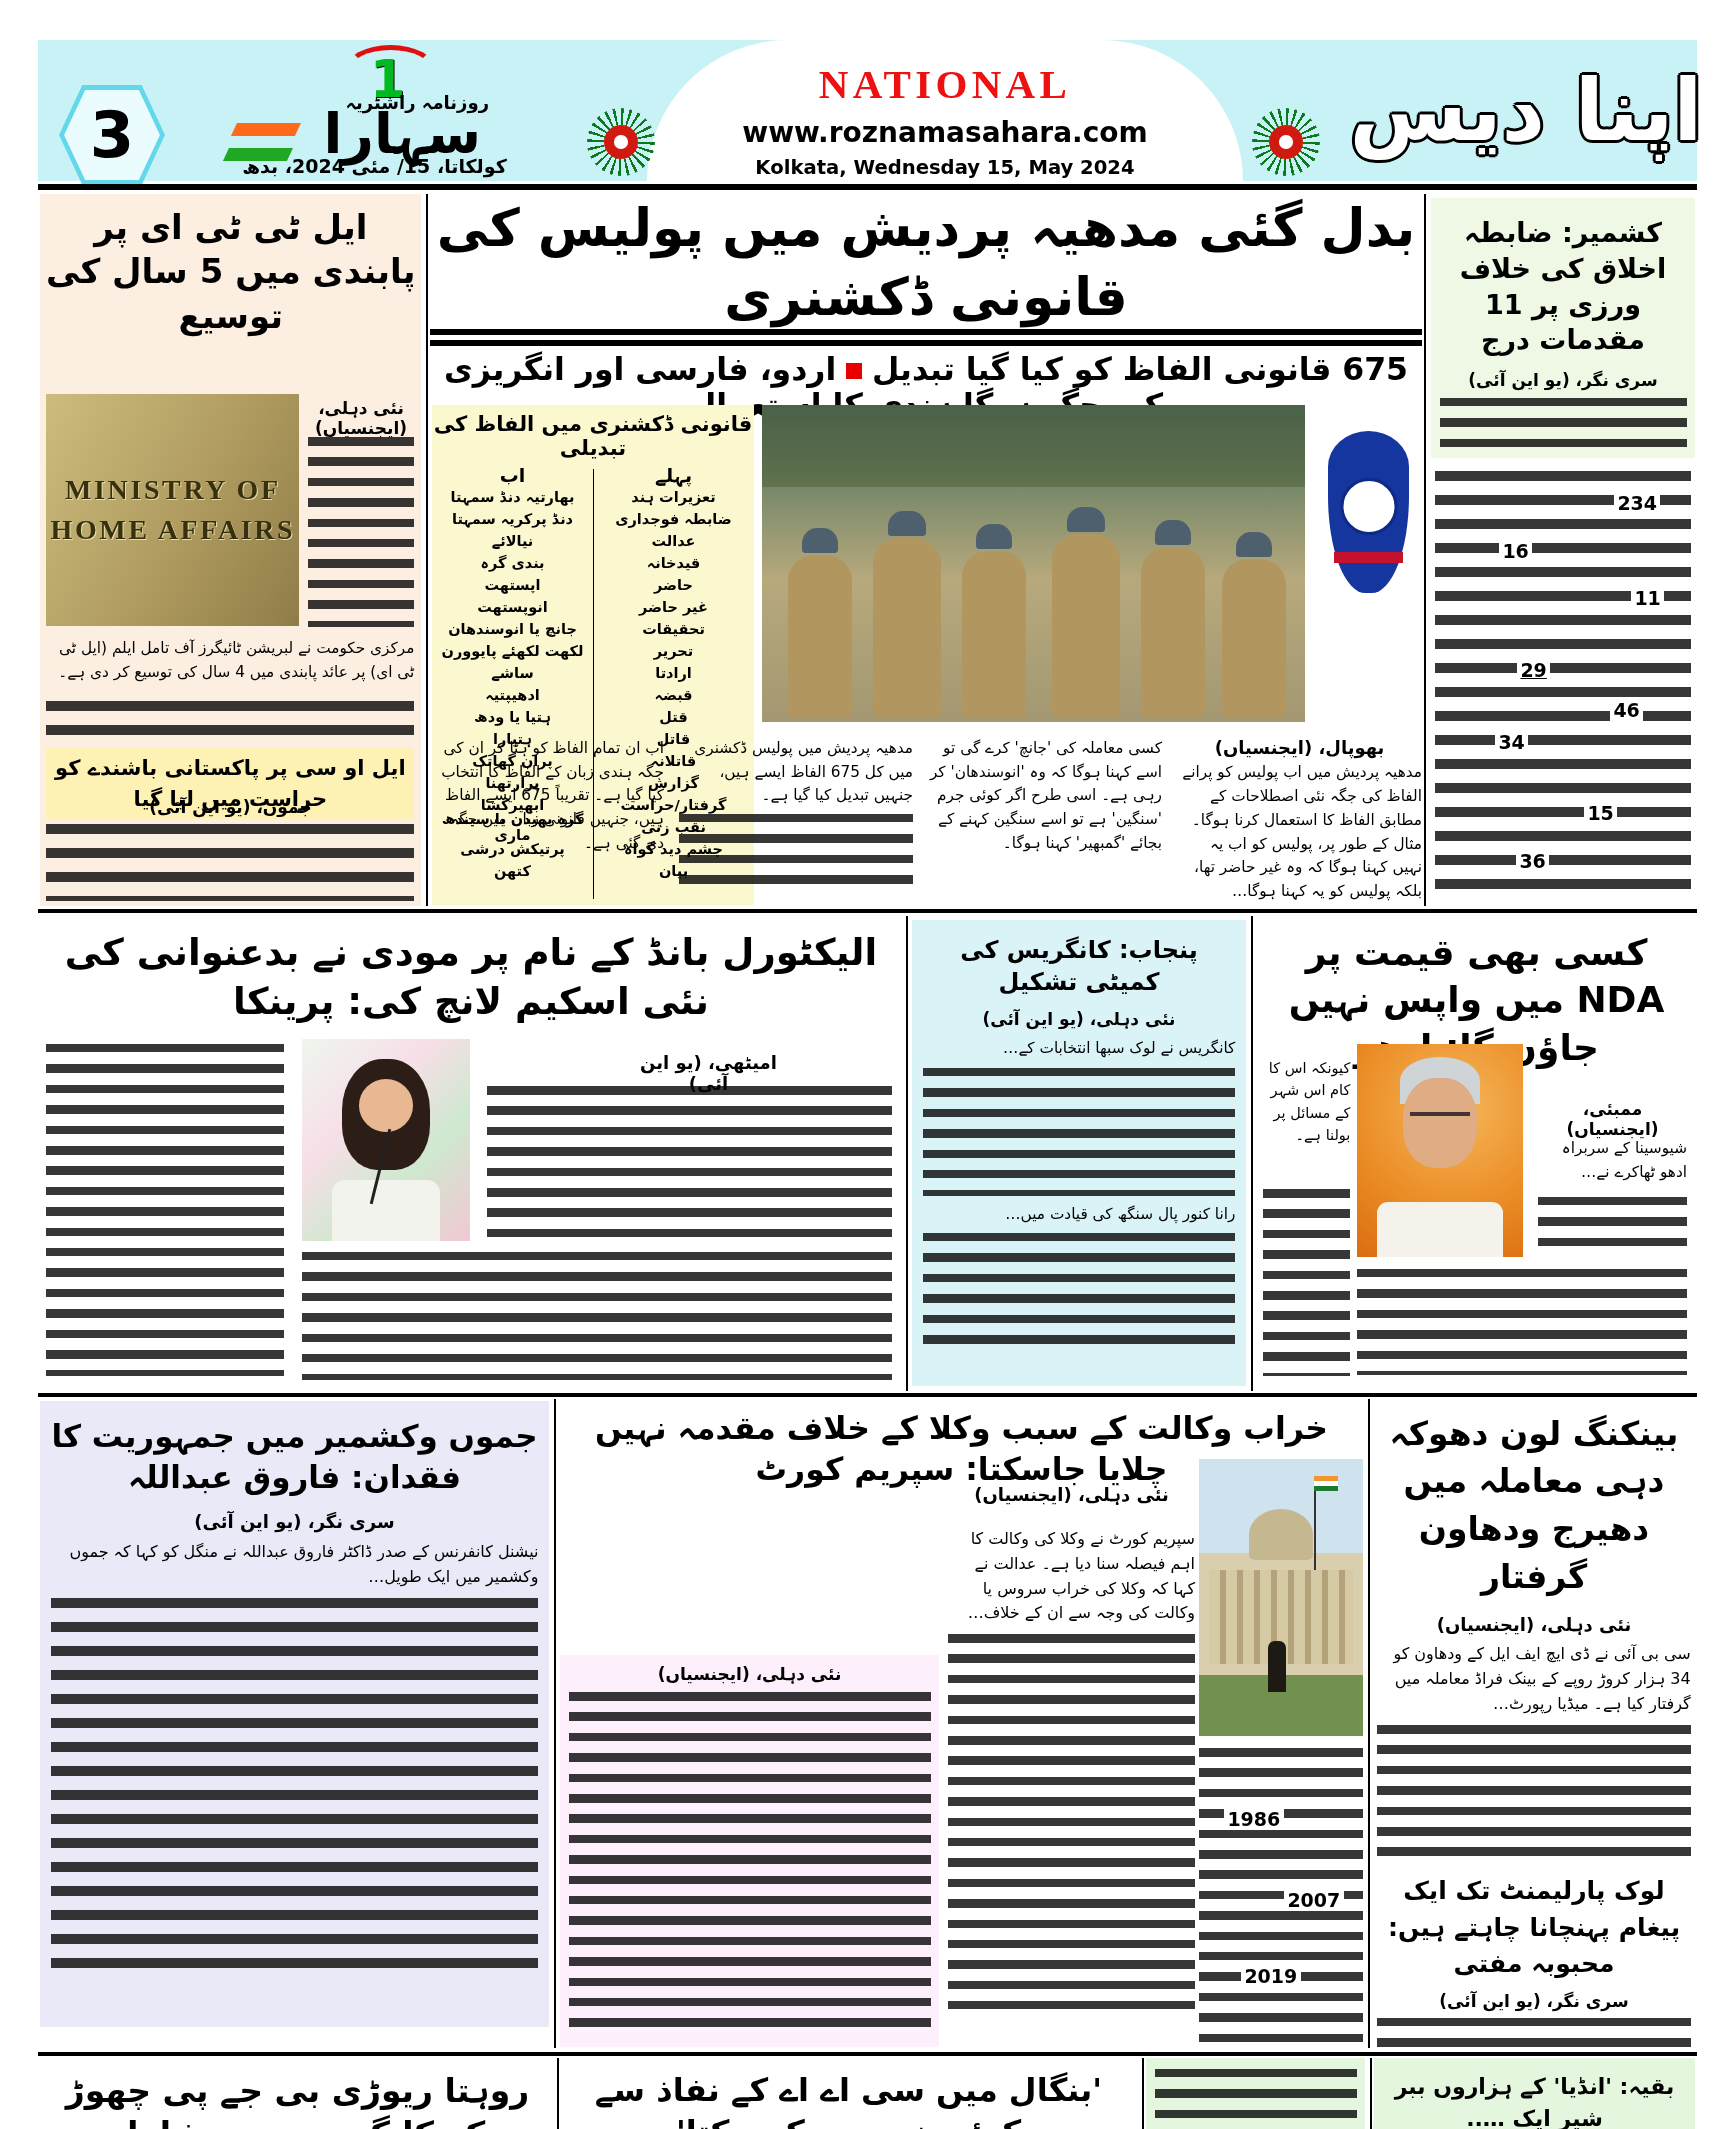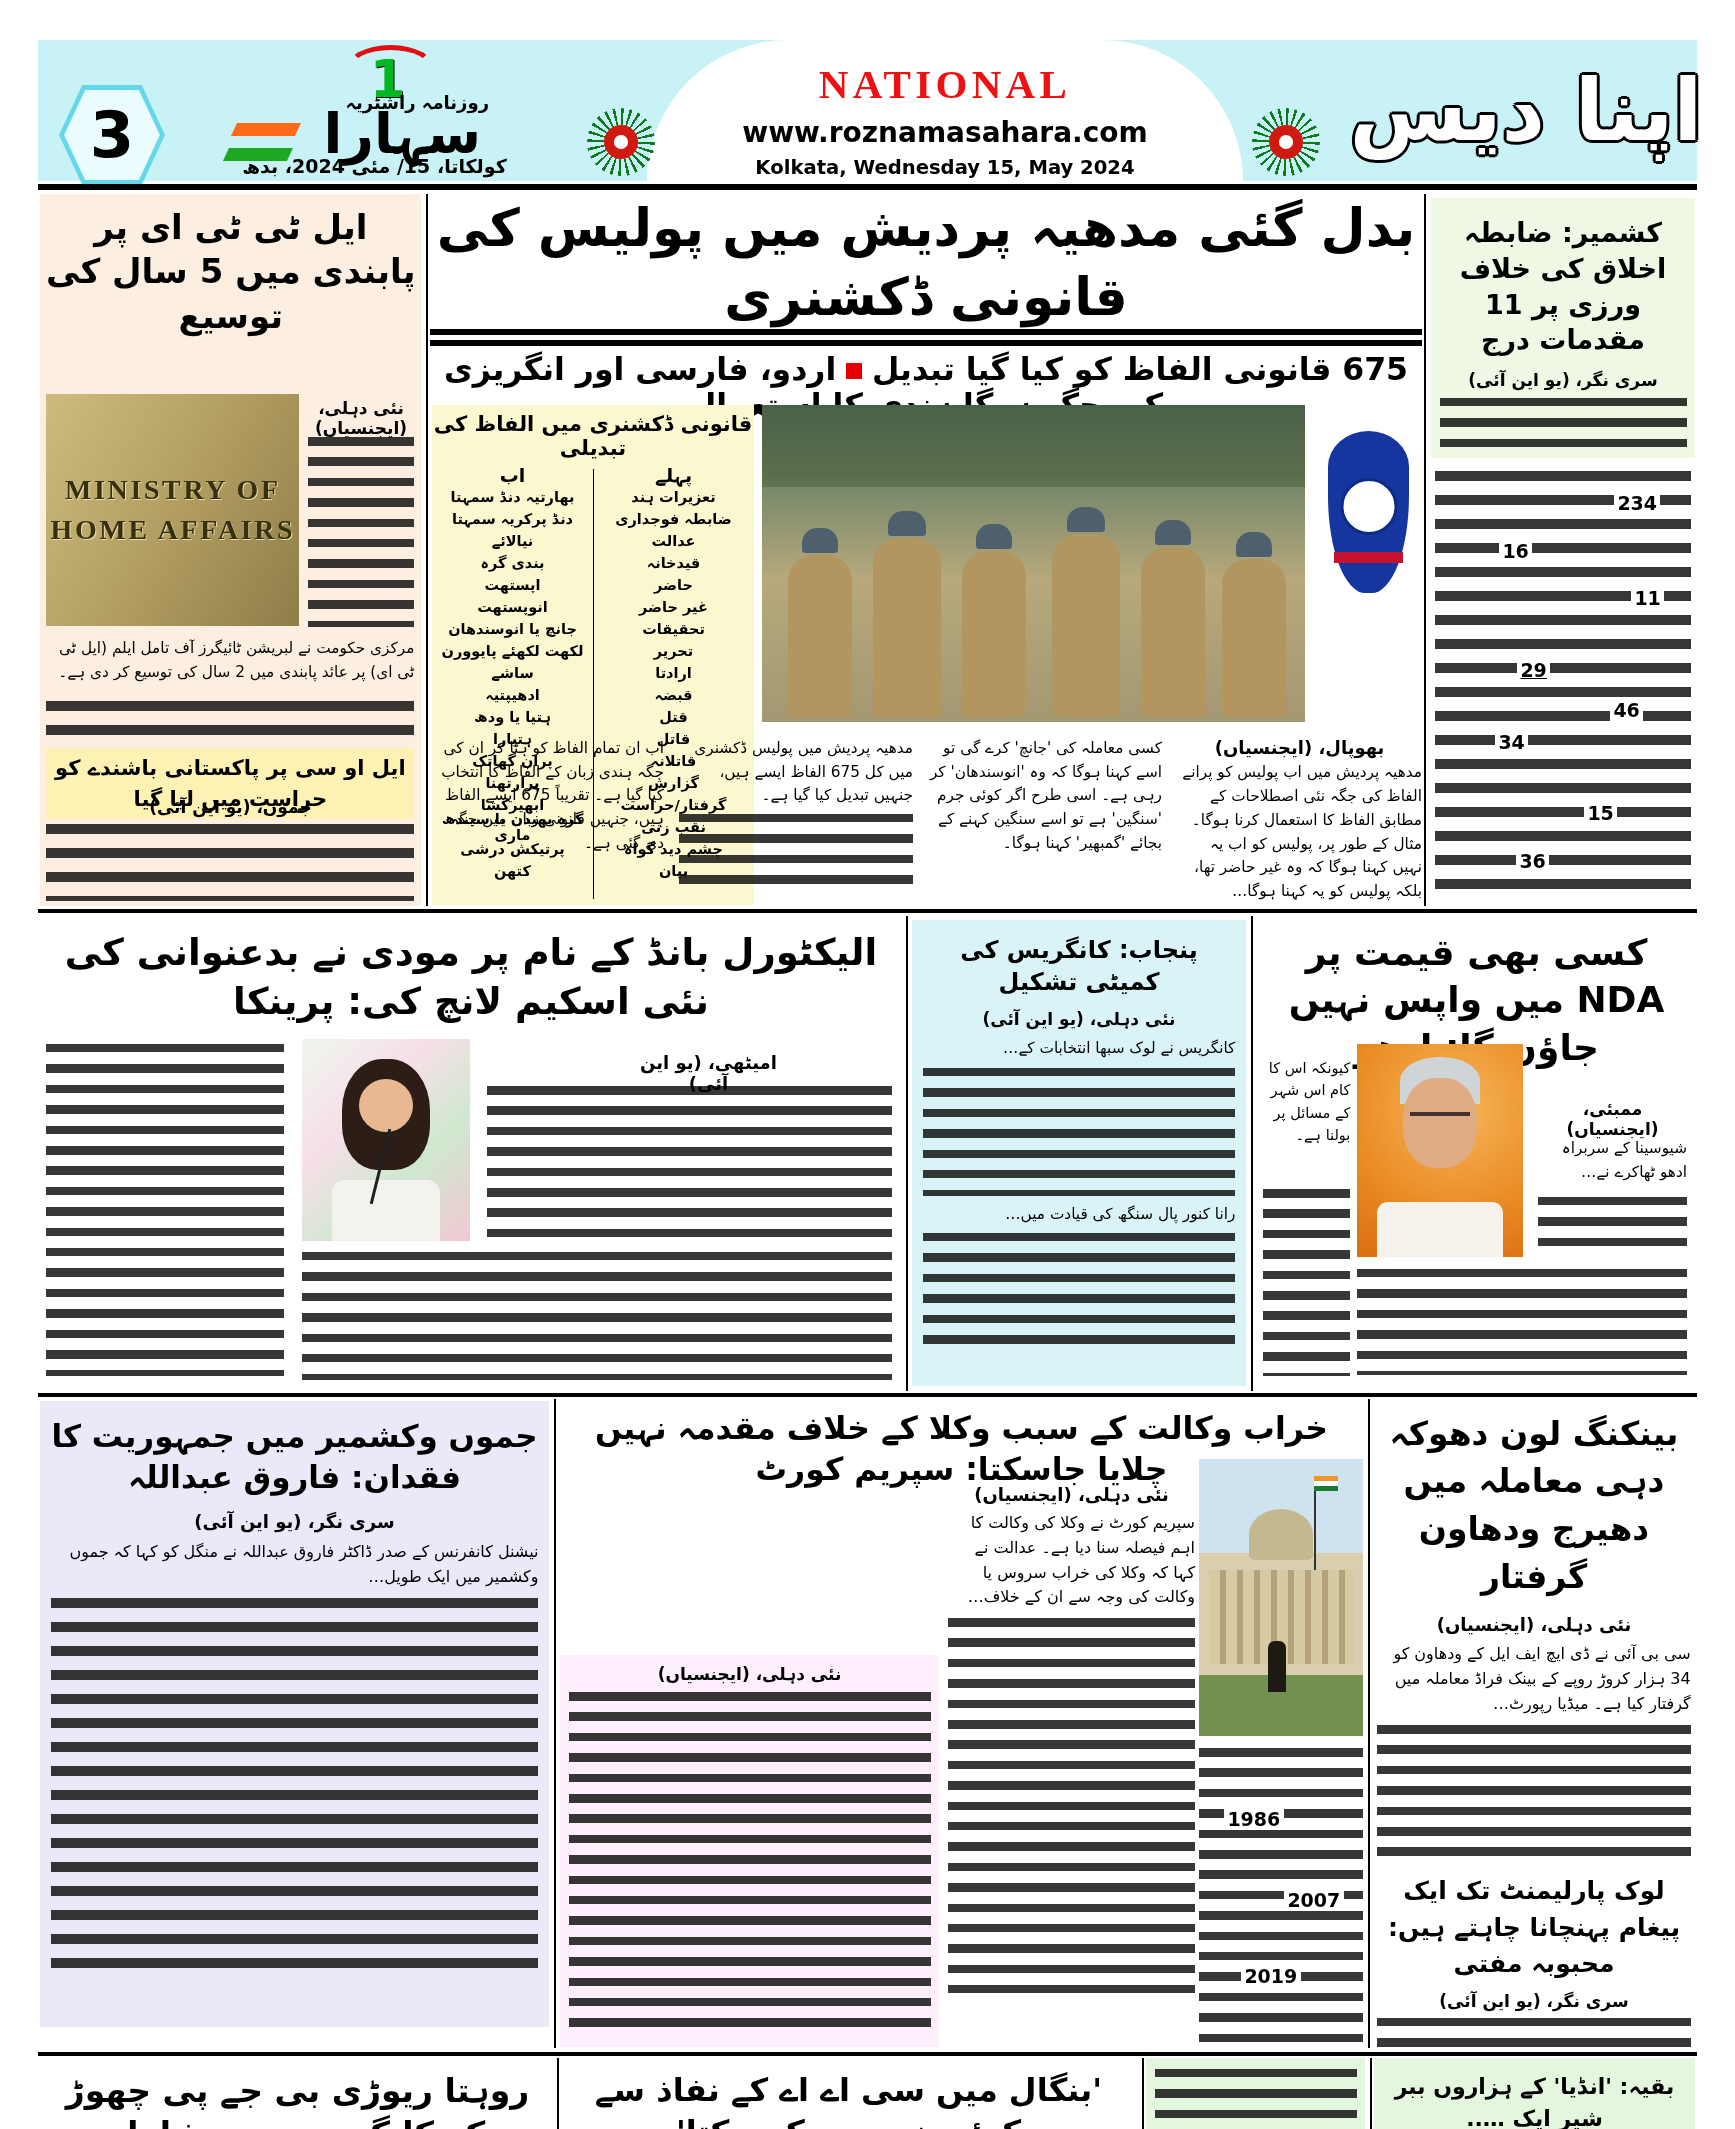--- a/index.html
+++ b/index.html
@@ -110,21 +110,21 @@
   <div class="abs vrule" style="left:1424px;top:194px;height:712px;"></div>
 
   <div class="abs" style="left:40px;top:194px;width:381px;height:712px;background:#fcefe1;">
     <div class="hl abs" style="left:4.3px;top:10.6px;width:373px;font-size:34px;">ایل ٹی ٹی ای پر پابندی میں 5 سال کی توسیع</div>
     <div class="abs photo ministry" style="left:6.4px;top:200px;width:253px;height:232px;">
       <div>MINISTRY OF</div>
       <div>HOME AFFAIRS</div>
     </div>
     <div class="abs dl" style="left:268px;top:204px;width:106px;font-size:17px;">نئی دہلی، (ایجنسیاں)</div>
     <div class="abs sim2" style="left:268px;top:243px;width:106px;height:190px;"></div>
-    <div class="abs lead" style="left:6.4px;top:443px;width:368px;font-size:15.3px;">مرکزی حکومت نے لبریشن ٹائیگرز آف تامل ایلم (ایل ٹی ٹی ای) پر عائد پابندی میں 2 سال کی توسیع کر دی ہے۔</div>
+    <div class="abs lead" style="left:6.4px;top:443px;width:368px;font-size:15.3px;">مرکزی حکومت نے لبریشن ٹائیگرز آف تامل ایلم (ایل ٹی ٹی ای) پر عائد پابندی میں 4 سال کی توسیع کر دی ہے۔</div>
     <div class="abs sim" style="left:6.4px;top:507px;width:368px;height:43px;"></div>
     <div class="abs boxhead" style="left:6.4px;top:554px;width:368px;font-size:21px;background:#fdf2b3;padding:5.1px 0;">ایل او سی پر پاکستانی باشندے کو حراست میں لیا گیا</div>
     <div class="abs dl" style="left:6.4px;top:603px;width:368px;font-size:17px;">جموں، (یو این آئی)</div>
     <div class="abs sim" style="left:6.4px;top:630px;width:368px;height:77px;"></div>
   </div>
 
   <div class="hl abs" style="left:430px;top:194px;width:992px;font-size:52px;">بدل گئی مدھیہ پردیش میں پولیس کی قانونی ڈکشنری</div>
   <div class="abs dbar" style="left:430px;top:329px;width:992px;height:17px;"></div>
   <div class="abs rtl ctr" style="left:430px;top:351px;width:992px;font-size:31.5px;font-weight:800;">
     <span>675 قانونی الفاظ کو کیا گیا تبدیل</span><span class="redsq"></span><span>اردو، فارسی اور انگریزی کی جگہ ہوگا ہندی کا استعمال</span>
@@ -328,21 +328,21 @@
   </div>
 
   <div class="abs" style="left:560px;top:1399px;width:803px;height:649px;">
     <div class="hl" style="font-size:31.5px;padding:8.5px 2.1px 0;">خراب وکالت کے سبب وکلا کے خلاف مقدمہ نہیں چلایا جاسکتا: سپریم کورٹ</div>
     <div class="abs" style="left:0;top:256px;width:379px;height:392px;background:#fdeffb;">
       <div class="dl" style="font-size:17px;margin-top:8.5px;">نئی دہلی، (ایجنسیاں)</div>
       <div class="sim2" style="margin:8.5px 8.5px 0;height:345px;"></div>
     </div>
     <div class="abs" style="left:388px;top:85px;width:247px;height:562px;">
       <div class="dl" style="font-size:18px;">نئی دہلی، (ایجنسیاں)</div>
-      <div class="lead" style="font-size:16px;margin-top:6px;">سپریم کورٹ نے وکلا کی وکالت کا اہم فیصلہ سنا دیا ہے۔ عدالت نے کہا کہ وکلا کی خراب سروس یا وکالت کی وجہ سے ان کے خلاف…</div>
+      <div class="lead" style="font-size:16px;margin-top:22px;">سپریم کورٹ نے وکلا کی وکالت کا اہم فیصلہ سنا دیا ہے۔ عدالت نے کہا کہ وکلا کی خراب سروس یا وکالت کی وجہ سے ان کے خلاف…</div>
       <div class="sim2" style="margin-top:7.7px;height:375px;"></div>
     </div>
     <div class="abs photo sc" style="left:639px;top:60px;width:164px;height:277px;">
       <div class="dome"></div>
         <div class="cols"></div>
         <div class="statue"></div>
         <div class="pole"></div>
         <div class="flag"></div>
     </div>
     <div class="abs sim2" style="left:639px;top:349px;width:164px;height:298px;"></div>

